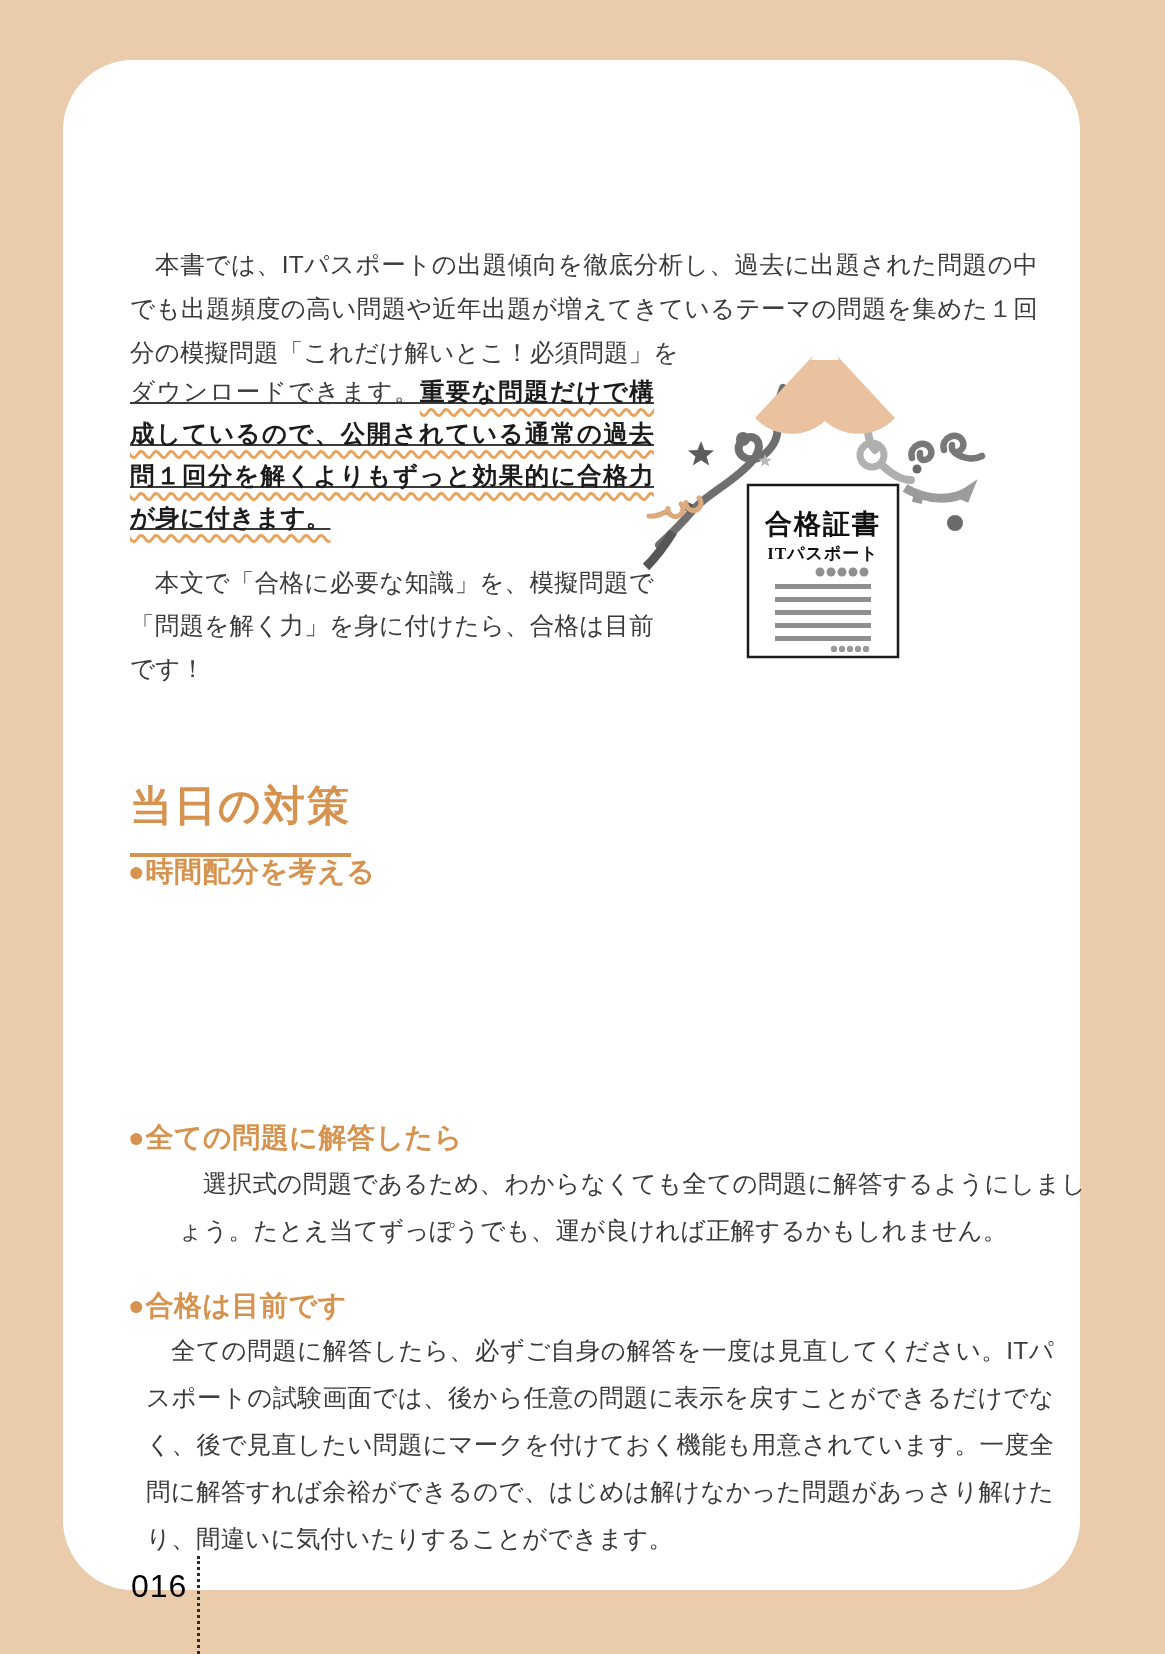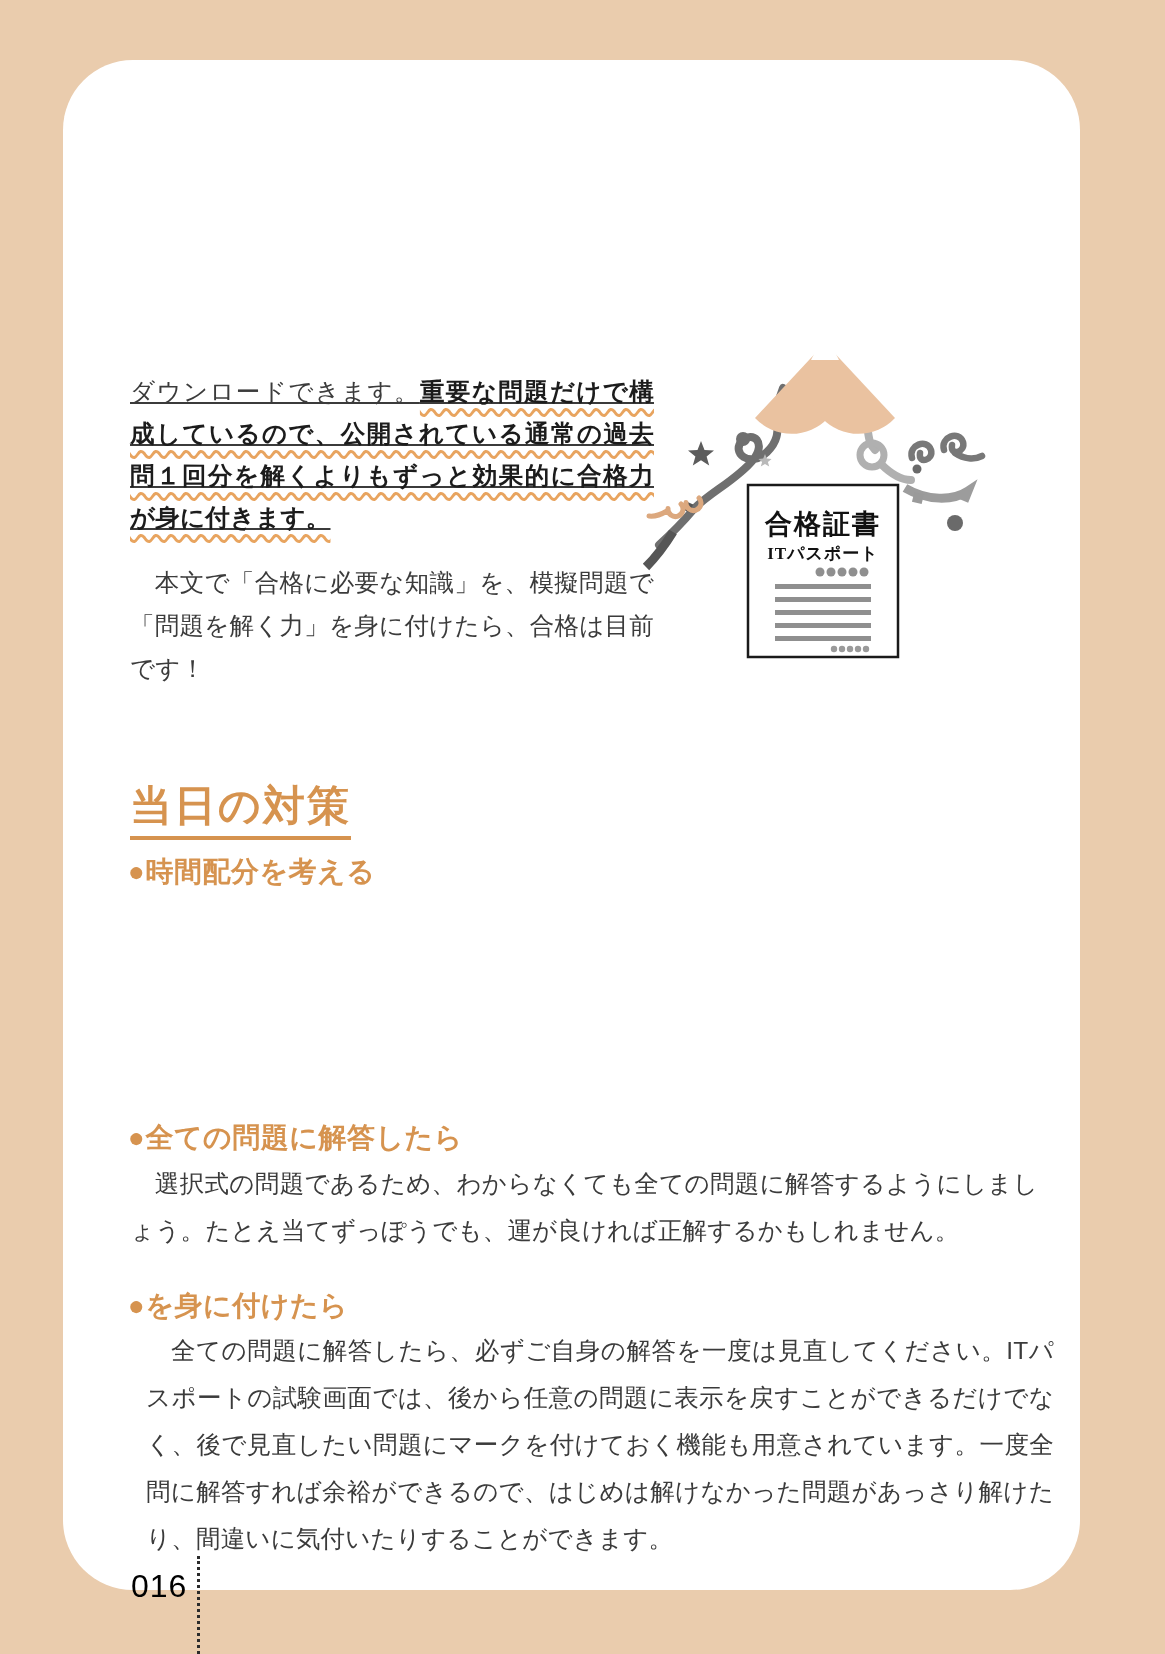--- a/index.html
+++ b/index.html
@@ -39,34 +39,34 @@
   }
   .illustration { left: 552px; top: 240px; width: 420px; height: 360px; }
   .main-heading {
     left: 67px; top: 695px;
     font-size: 42px;
     font-weight: 800;
     color: #D6934F;
     letter-spacing: 2px;
     line-height: 1.1;
     border-bottom: 4px solid #D6934F;
-    padding-bottom: 7px;
+    padding-bottom: 24px;
     display: inline-block;
   }
   .section-title {
     left: 65px;
     font-size: 28px;
     font-weight: 800;
     color: #D6934F;
     line-height: 1.2;
     letter-spacing: 0.5px;
   }
   .section-body { left: 67px; width: 908px; line-height: 47px; }
   .st-1 { top: 772px; }  .sb-1 { top: 829px; }
-  .st-2 { top: 1038px; } .sb-2 { top: 1075px; }
+  .st-2 { top: 1038px; } .sb-2 { top: 1075px; margin-left: 48px; }
   .st-3 { top: 1206px; } .sb-3 { top: 1242px; margin-left: 16px; }
   .page-number {
     left: 131px; top: 1568px;
     font-size: 32px;
     font-weight: 400;
     color: #000000;
     letter-spacing: 1px;
   }
   .dotted-rule {
     left: 197px; top: 1556px;
@@ -76,20 +76,23 @@
   .cert-title-text {
     font-family: "Liberation Serif", serif;
     font-weight: bold;
   }
 </style>
 </head>
 <body>
 
 <div class="sheet">
 
+  <p class="abs body-text intro-lead">
+    <span>　本書では、ITパスポートの出題傾向を徹底分析し、過去に出題された問題の中でも出題頻度の高い問題や近年出題が増えてきているテーマの問題を集めた１回分の模擬問題「これだけ解いとこ！必須問題」を</span>
+  </p>
 
   <div class="abs illustration">
     <svg width="420" height="360" viewBox="0 0 420 360">
 
       <g>
         <path d="M168,88 C155,118 172,133 152,152 C134,169 116,152 127,141 C138,130 152,143 138,160 C122,180 92,194 78,210 C68,222 56,234 44,245" stroke="#6f6f6f" stroke-width="8" fill="none" stroke-linecap="round"></path>
         <path d="M58,232 C50,245 40,258 31,267" stroke="#565656" stroke-width="9" fill="none"></path>
         <path d="M86,141 L89.5,150 L99,150.6 L91.6,156.4 L94.2,165.5 L86,160.2 L77.8,165.5 L80.4,156.4 L73,150.6 L82.5,150 Z" fill="#5c5c5c"></path>
         <path d="M150,154 L151.8,158.6 L156.6,158.9 L152.9,161.9 L154.2,166.5 L150,163.9 L145.8,166.5 L147.1,161.9 L143.4,158.9 L148.2,158.6 Z" fill="#b9b9b9"></path>
         <circle cx="128" cy="139" r="7" fill="#6f6f6f"></circle>
@@ -153,19 +156,19 @@
 
   <p class="abs body-text intro-p2">　本文で「合格に必要な知識」を、模擬問題で「問題を解く力」を身に付けたら、合格は目前です！</p>
 
   <h1 class="abs main-heading">当日の対策</h1>
 
   <h2 class="abs section-title st-1"><span>●</span><span>時間配分を考える</span></h2>
 
   <h2 class="abs section-title st-2"><span>●</span><span>全ての問題に解答したら</span></h2>
   <p class="abs body-text section-body sb-2">　選択式の問題であるため、わからなくても全ての問題に解答するようにしましょう。たとえ当てずっぽうでも、運が良ければ正解するかもしれません。</p>
 
-  <h2 class="abs section-title st-3"><span>●</span><span>を身に付けたら</span></h2>
+  <h2 class="abs section-title st-3"><span>●</span><span>合格は目前です</span></h2>
   <p class="abs body-text section-body sb-3">　全ての問題に解答したら、必ずご自身の解答を一度は見直してください。ITパスポートの試験画面では、後から任意の問題に表示を戻すことができるだけでなく、後で見直したい問題にマークを付けておく機能も用意されています。一度全問に解答すれば余裕ができるので、はじめは解けなかった問題があっさり解けたり、間違いに気付いたりすることができます。</p>
 
 </div>
 
 <div class="abs page-number">016</div>
 <div class="abs dotted-rule"></div>
 
 </body></html>

